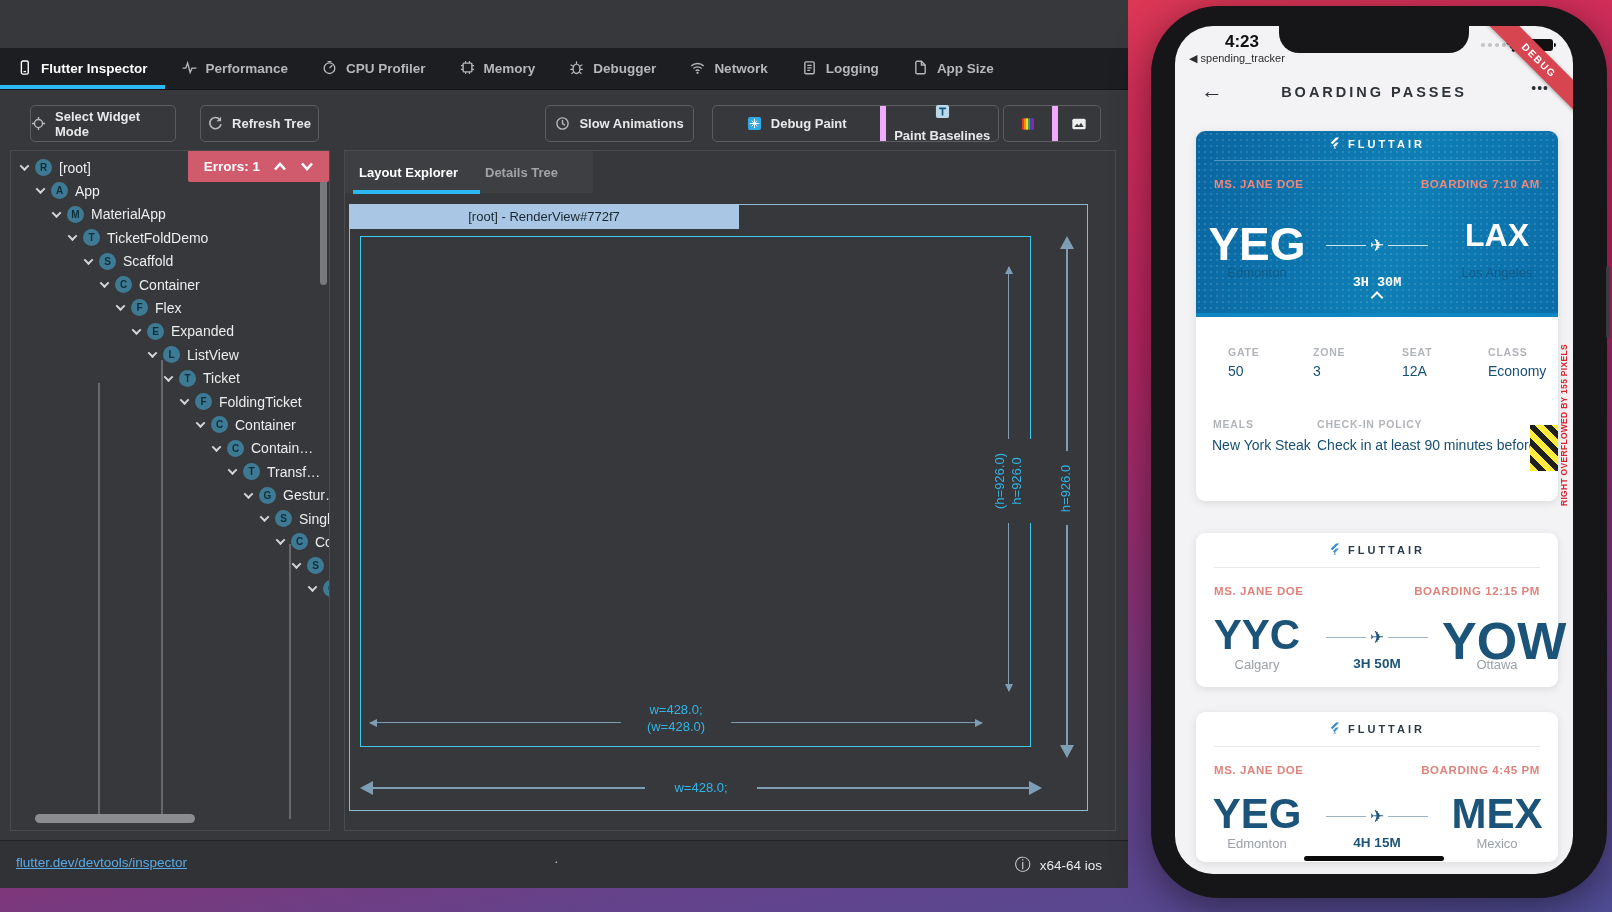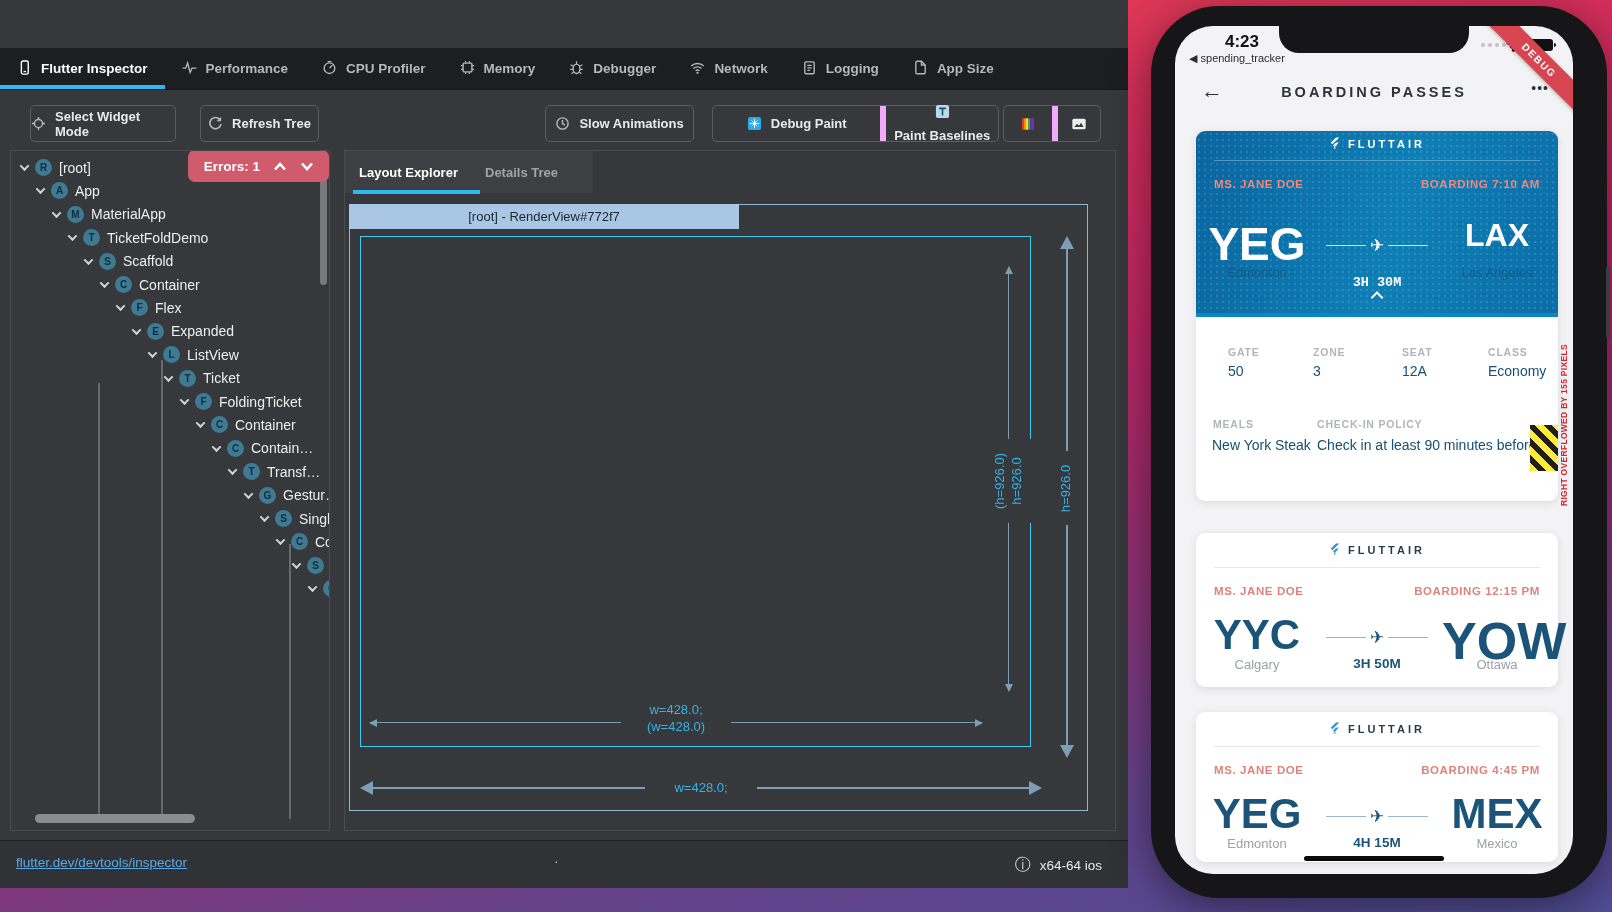--- a/index.html
+++ b/index.html
@@ -31,21 +31,21 @@
   .bcell { display:flex; align-items:center; justify-content:center; gap:9px; color:#e8e9ea; font-size:13px; font-weight:bold; cursor:pointer; }
   .bcell + .bcell { border-left:6px solid #f0abfc;flex-direction:column; }
 
   .panel { position:absolute; border:1px solid #4a4b4f; background:#37383b; }
   #treePanel { left:10px; top:59px; width:320px; height:681px; overflow:hidden; }
   .gline { position:absolute; width:1.5px; background:#68696d; }
   .trow { position:absolute; left:0; height:23px; display:flex; align-items:center; gap:7px; color:#eceded; font-size:14px; white-space:nowrap; cursor:pointer; }
   .trow .hl { position:absolute; top:0; bottom:0; right:-320px; width:640px; background:#66727b; z-index:-1; }
   .chev { width:7px; height:7px; border-right:2px solid #d3d4d6; border-bottom:2px solid #d3d4d6; transform:rotate(45deg) translate(-1px,-1px); flex:none; }
   .badge { width:17px; height:17px; border-radius:50%; background:#3e7a94; color:#0e2e3b; font-size:10px; font-weight:bold; display:flex; align-items:center; justify-content:center; flex:none; }
-  .errbadge { position:absolute; right:0; top:-1px; height:32px; background:#d05b6d; border-radius:7px; display:flex; align-items:center; gap:13px; padding:0 15px 0 16px; color:#fff; font-size:13.5px; font-weight:bold; z-index:5; }
+  .errbadge { position:absolute; right:0; top:-1px; height:32px; background:#d05b6d; border-radius:2px; display:flex; align-items:center; gap:13px; padding:0 15px 0 16px; color:#fff; font-size:13.5px; font-weight:bold; z-index:5; }
   .errbadge svg { cursor:pointer; }
   .vscroll { position:absolute; right:2px; top:28px; width:7px; height:106px; background:#77797c; border-radius:4px; }
   .hscroll { position:absolute; left:24px; bottom:7px; width:160px; height:9px; background:#8a8c8f; border-radius:5px; }
 
   #layoutPanel { left:344px; top:59px; width:772px; height:681px; overflow:hidden; }
   .le-tabbar { position:absolute; left:0; top:0; width:248px; height:42px; background:#3e3f43; }
   .le-tab { position:absolute; top:0; height:42px; display:flex; align-items:center; font-size:13px; cursor:pointer; }
   .le-underline { position:absolute; left:8px; top:39px; width:127px; height:3.5px; background:#2cb8f2; }
   .obox { position:absolute; left:4px; top:53px; width:739px; height:607px; border:1px solid #8fb6d2; }
   .ohead { position:absolute; left:4px; top:53px; width:390px; height:25px; background:#a9c7e4; color:#1a2730; font-size:13px; text-align:center; line-height:25px; }

